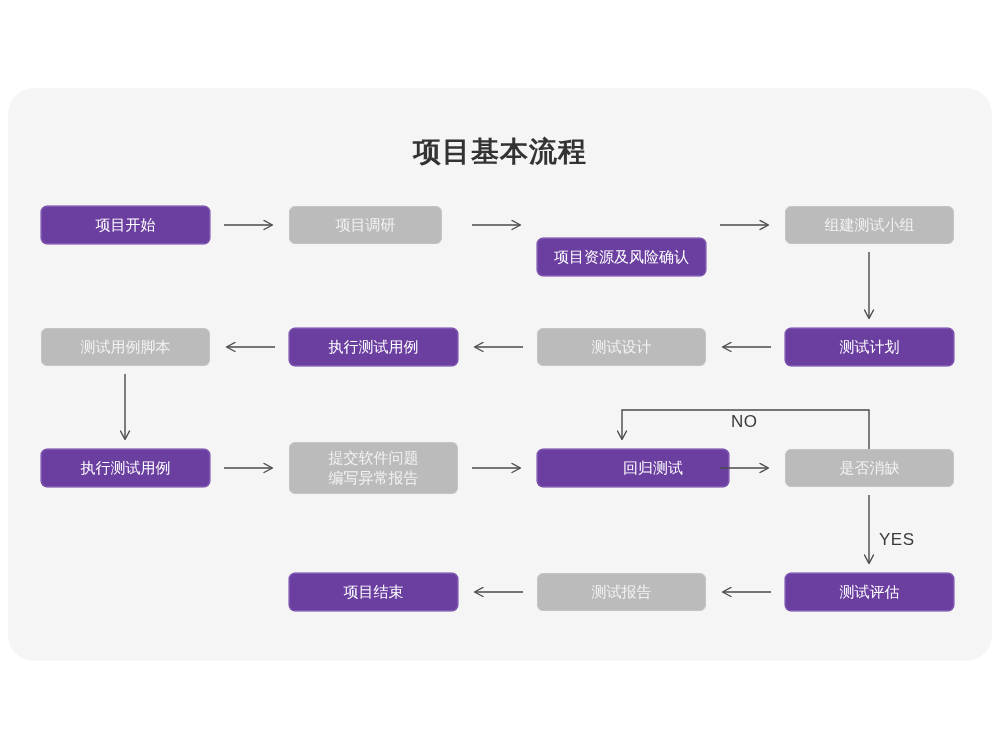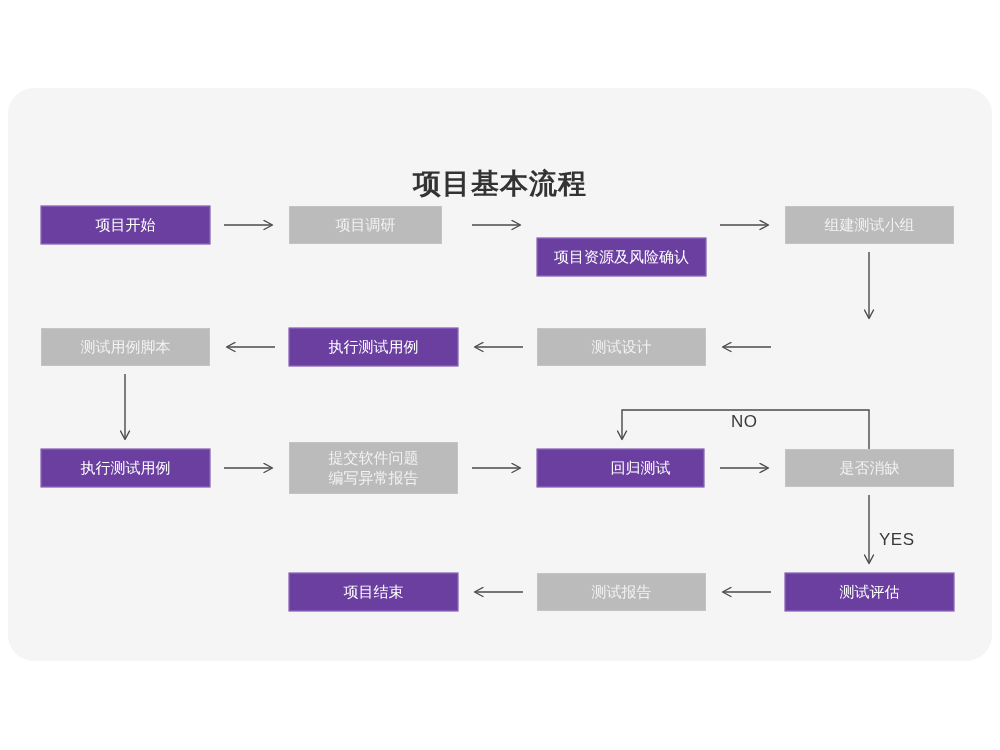--- a/index.html
+++ b/index.html
@@ -21,30 +21,29 @@
 
   #chart-title {
     position: absolute;
     left: 0; top: 133px;
     width: 1000px;
     text-align: center;
     font-size: 28px;
     font-weight: 700;
     letter-spacing: 1px;
     color: #333333;
-    margin-top: 32px;
   }
 
   .node {
     position: absolute;
     display: flex;
     align-items: center;
     justify-content: center;
     text-align: center;
-    border-radius: 0;
+    border-radius: 6px;
     font-size: 15px;
     line-height: 1.35;
     white-space: pre-line;
     user-select: none;
   }
   .node.purple {
     background: #6b3fa0;
     color: #ffffff;
     border: 1.5px solid #8257b5;
     box-shadow: 0 0 0 0.5px #6b3fa0;
@@ -86,27 +85,28 @@
   <div class="node purple" style="left:537px; top:206px; width:169px; height:38px;margin-top:32px;">项目资源及风险确认</div>
 
   <div class="node gray" style="left:785px; top:206px; width:169px; height:38px;">组建测试小组</div>
 
   <div class="node gray" style="left:41px; top:328px; width:169px; height:38px;">测试用例脚本</div>
 
   <div class="node purple" style="left:289px; top:328px; width:169px; height:38px;">执行测试用例</div>
 
   <div class="node gray" style="left:537px; top:328px; width:169px; height:38px;">测试设计</div>
 
+  <div class="node purple" style="left:785px; top:328px; width:169px; height:38px;">测试计划</div>
 
   <div class="node purple" style="left:41px; top:449px; width:169px; height:38px;">执行测试用例</div>
 
   <div class="node gray" style="left:289px; top:442px; width:169px; height:52px;">提交软件问题
 编写异常报告</div>
 
-  <div class="node purple" style="left:537px; top:449px; width:167px; height:38px;padding-left:40px;">回归测试</div>
+  <div class="node purple" style="left:537px; top:449px; width:192px; height:38px;padding-left:40px;">回归测试</div>
 
   <div class="node gray" style="left:785px; top:449px; width:169px; height:38px;">是否消缺</div>
 
   <div class="node purple" style="left:289px; top:573px; width:169px; height:38px;">项目结束</div>
 
   <div class="node gray" style="left:537px; top:573px; width:169px; height:38px;">测试报告</div>
 
   <div class="node purple" style="left:785px; top:573px; width:169px; height:38px;">测试评估</div>
 
   <svg class="arrow-svg" viewBox="0 0 1000 750">

